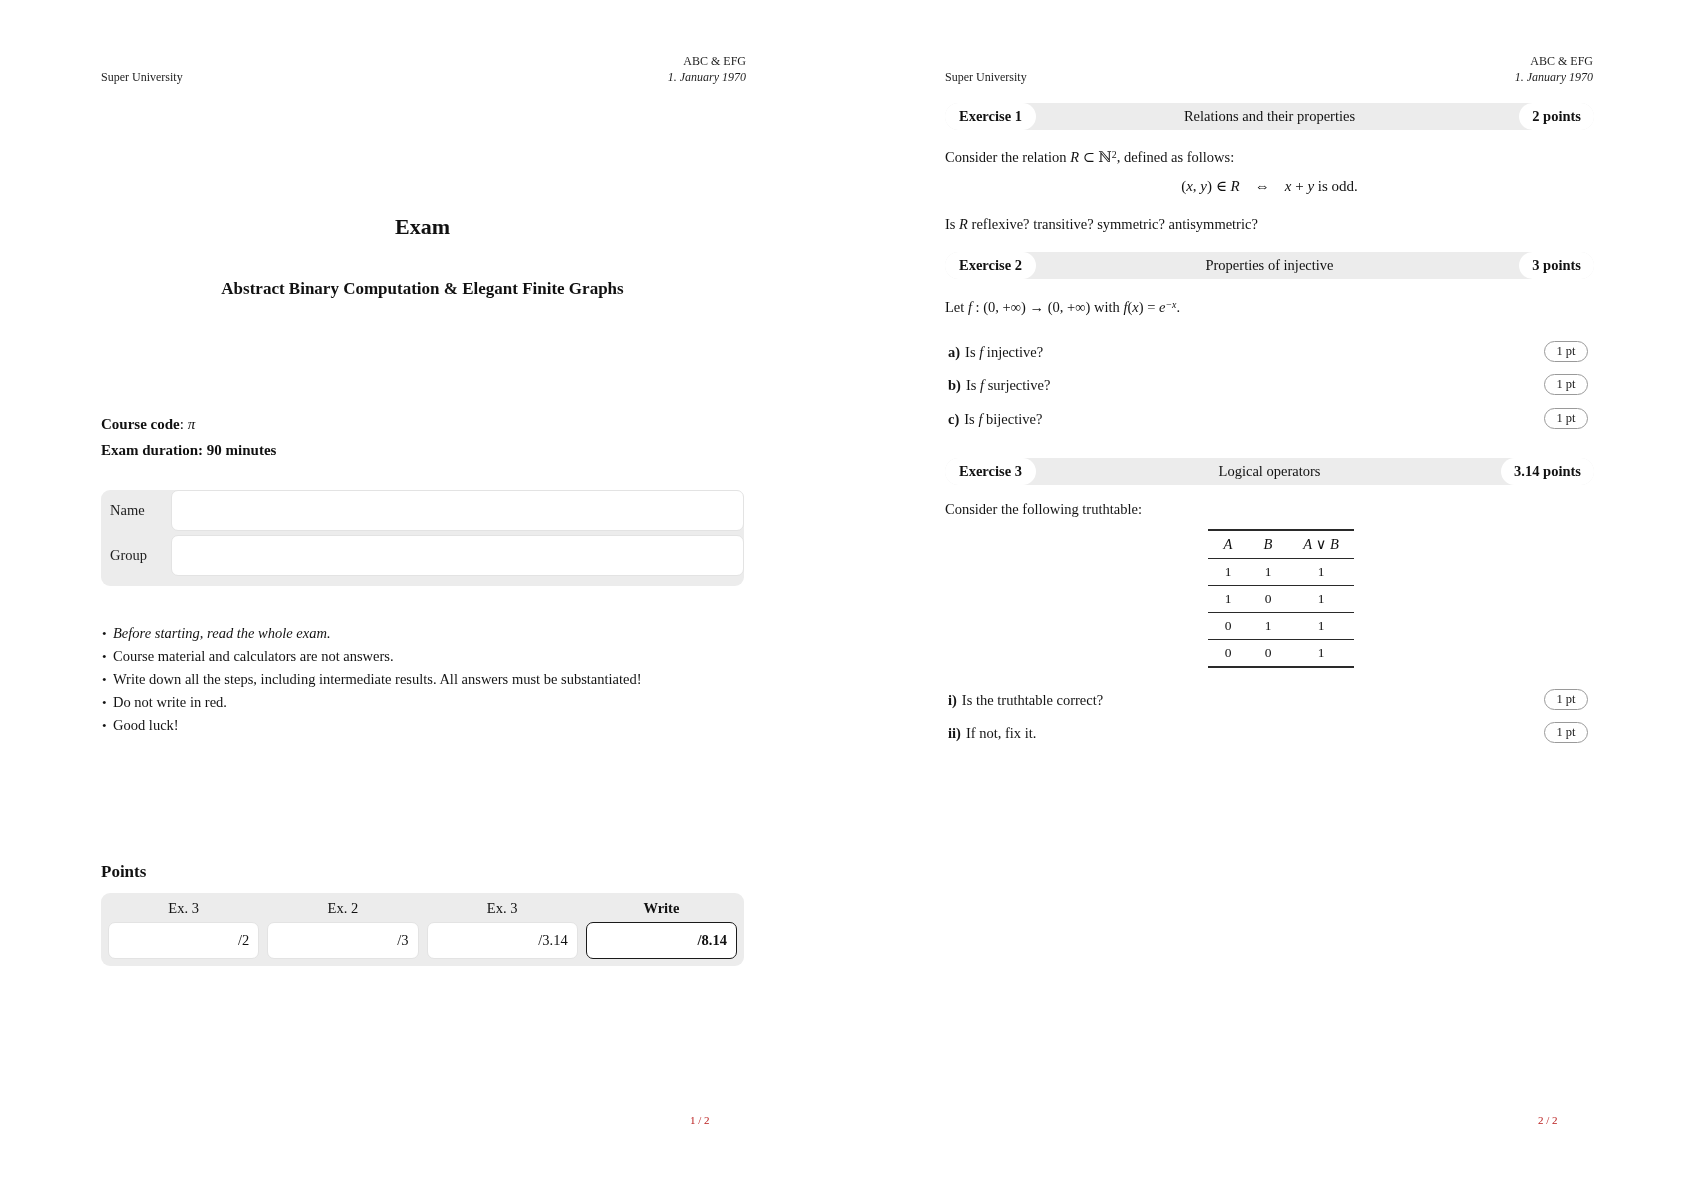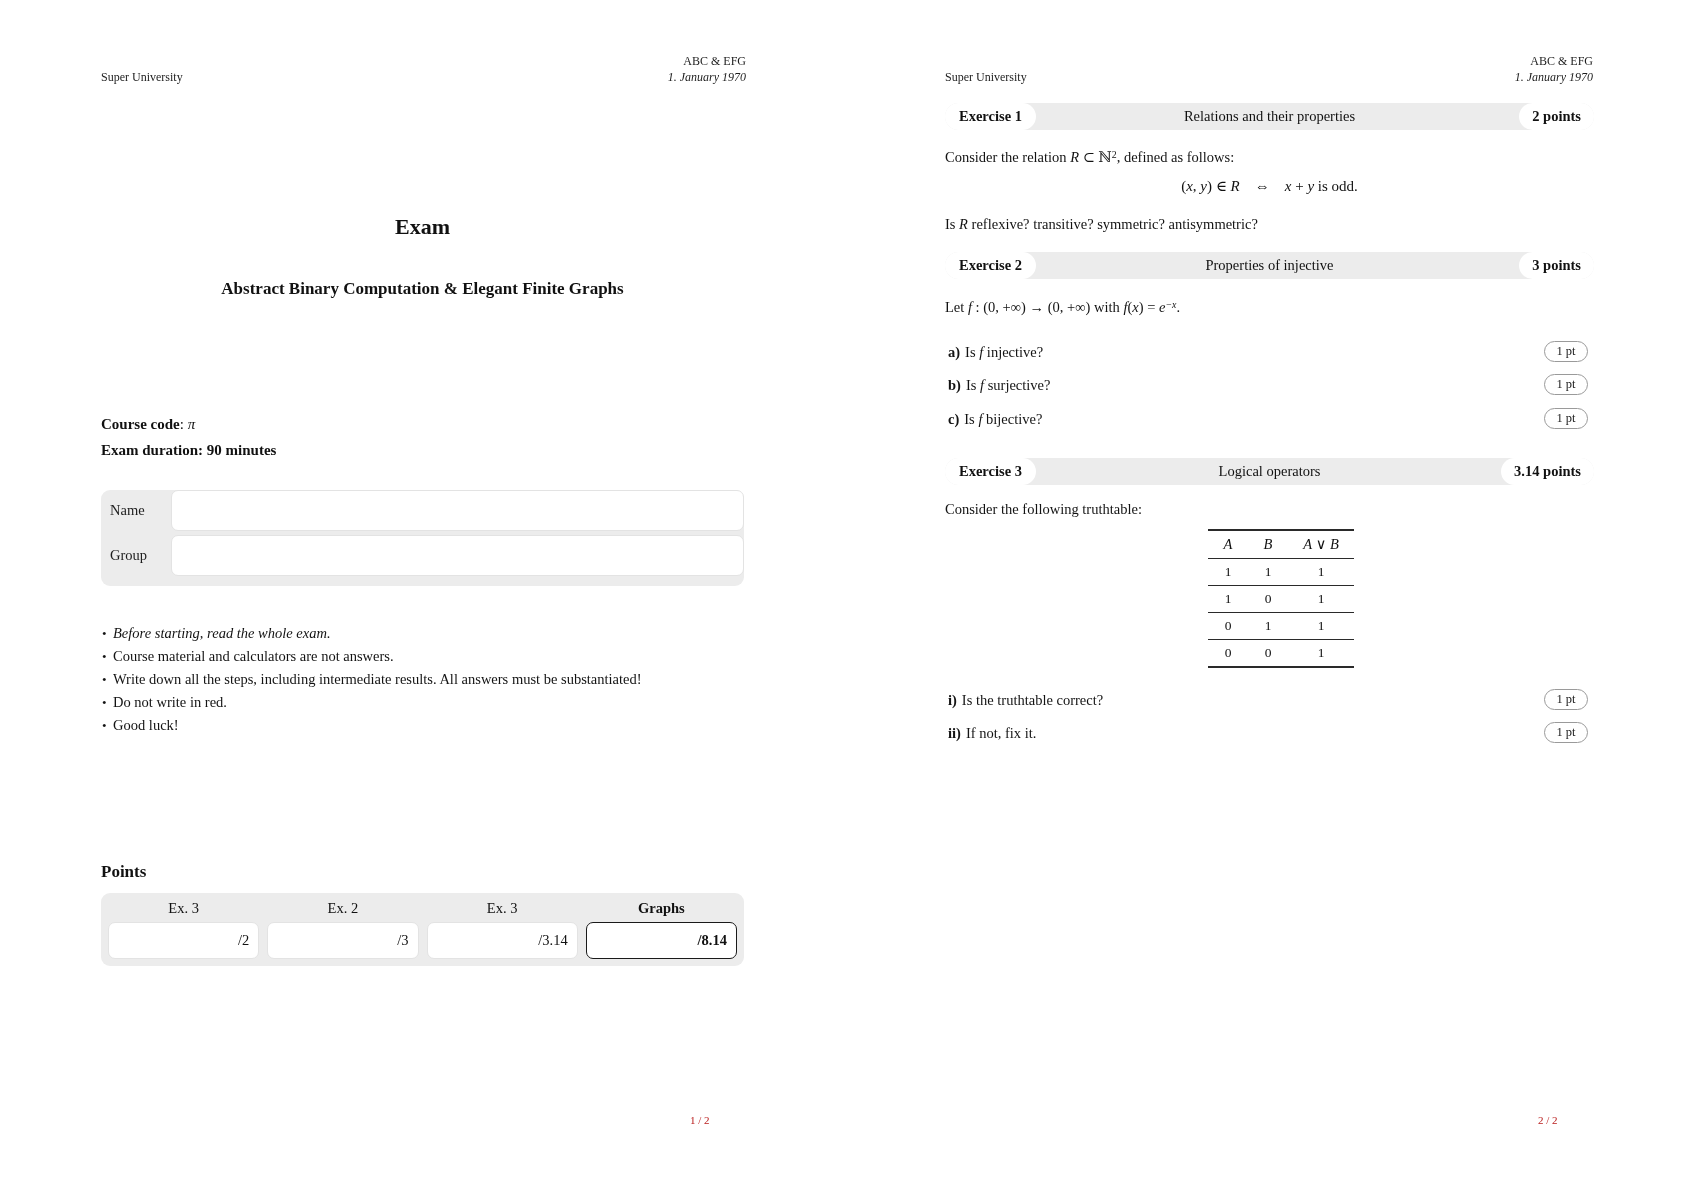--- a/index.html
+++ b/index.html
@@ -102,21 +102,21 @@
     <li><span>Good luck!</span></li>
   </ul>
 
   <div class="abs pts-heading" style="left:101px;top:862px;">Points</div>
 
   <div class="abs pts-panel" style="left:101px;top:893px;">
     <div class="pts-head">
       <div>Ex. 3</div>
       <div>Ex. 2</div>
       <div>Ex. 3</div>
-      <div class="total-h">Graphs</div>
+      <div class="total-h">Write</div>
     </div>
     <div class="pts-cells">
       <div class="pts-cell">/2</div>
       <div class="pts-cell">/3</div>
       <div class="pts-cell">/3.14</div>
       <div class="pts-cell total">/8.14</div>
     </div>
   </div>
 
   <div class="abs footer" style="left:690px;top:1114px;width:60px;">1 / 2</div>

